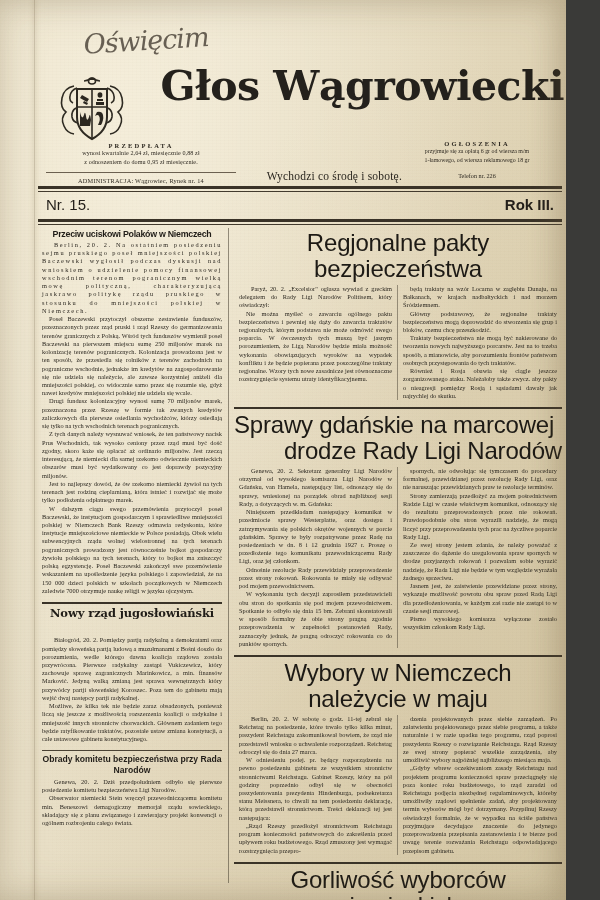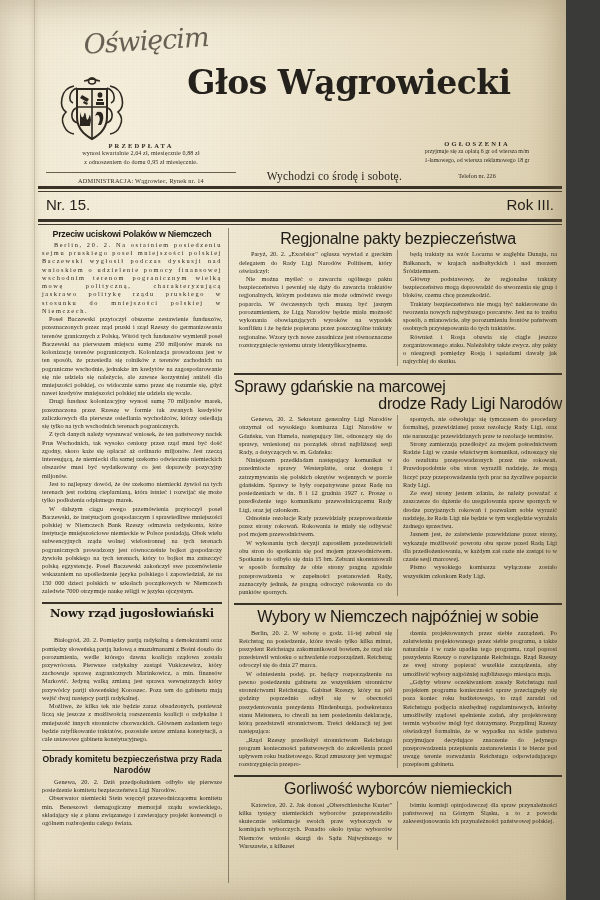--- a/index.html
+++ b/index.html
@@ -29,61 +29,61 @@
   
   .handwrite{position:absolute;left:84px;top:22px;width:220px;height:52px;
     font-family:"DejaVu Serif", serif;font-style:italic;font-size:27px;
     color:#4a4238;transform:rotate(-3.5deg);opacity:.82;letter-spacing:-1px;
     white-space:nowrap;}
 
   
   .masthead{position:absolute;left:0;top:72px;width:532px;height:120px;}
   .crest{position:absolute;left:20px;top:2px;width:76px;height:72px;}
   .title{position:absolute;left:100px;top:-6px;width:430px;
-    font-family:"DejaVu Serif", serif;font-weight:700;font-size:33px;
-    letter-spacing:-.5px;color:#24211c;line-height:1;text-align:center;}
+    font-family:"DejaVu Serif", serif;font-weight:700;font-size:41px;
+    letter-spacing:-.5px;color:#24211c;line-height:1;text-align:right;}
   .sub-left{position:absolute;left:12px;top:70px;width:190px;text-align:center;color:#2f2a22;}
   .sub-left .cap{font-size:6.5px;letter-spacing:2.2px;font-weight:700;}
   .sub-left .ln{font-size:6.1px;line-height:1.5;letter-spacing:.1px;}
   .sub-left .admin{font-size:6.3px;margin-top:5px;padding-top:4px;border-top:1px solid #6b6050;letter-spacing:.2px;}
   .sub-mid{position:absolute;left:188px;top:98px;width:180px;text-align:right;
     font-size:11.5px;color:#2a261f;letter-spacing:.2px;}
   .sub-right{position:absolute;right:4px;top:68px;width:170px;text-align:center;color:#2f2a22;}
   .sub-right .cap{font-size:6.5px;letter-spacing:2.2px;font-weight:700;}
   .sub-right .ln{font-size:5.9px;line-height:1.55;}
   .sub-right .tel{font-size:6.2px;margin-top:7px;}
 
   .rule-thick{position:absolute;left:4px;width:524px;height:3px;background:#3a3328;}
   .rule-thin{position:absolute;left:4px;width:524px;height:1px;background:#433b2e;}
 
   .issuebar{position:absolute;left:0;top:196px;width:532px;height:24px;}
   .issuebar .nr{position:absolute;left:12px;top:0;font-family:"Liberation Sans",sans-serif;
     font-size:15px;font-weight:400;color:#231f1a;}
   .issuebar .dt{position:absolute;left:0;right:0;top:1px;text-align:center;
     font-family:"Liberation Sans",sans-serif;font-size:13.5px;color:#231f1a;}
   .issuebar .rok{position:absolute;right:12px;top:0;font-family:"Liberation Sans",sans-serif;
-    font-size:15px;font-weight:400;color:#231f1a;padding-left:40px;}
+    font-size:15px;font-weight:700;color:#231f1a;padding-left:40px;}
 
   
   .body{position:absolute;left:0;top:228px;width:461px;height:660px;}
   .colrule{position:absolute;top:0;width:1px;height:655px;background:rgba(70,62,48,.55);}
 
   .colL{position:absolute;left:8px;top:0;width:180px;}
   .secR{position:absolute;left:200px;top:0;width:328px;}
 
   .art{margin-bottom:7px;}
   .hr-sec{height:2px;background:#3a3328;margin:4px 0 3px 0;}
   .hr-sec.thin{height:1px;background:#4a4234;}
 
   h2.hl-serif{font-family:"DejaVu Serif",serif;font-weight:700;font-size:11.5px;
     text-align:center;margin:0 0 16px 0;color:#201d18;letter-spacing:-.1px;line-height:1.15;}
   h2.hl-cond{font-family:"Liberation Sans",sans-serif;font-weight:700;font-size:9.6px;
     text-align:center;margin:0 0 2px 0;color:#201d18;letter-spacing:-.3px;
     transform:scaleX(.92);transform-origin:center;}
-  h1.hl-big{font-family:"Liberation Sans",sans-serif;font-weight:400;font-size:16px;
+  h1.hl-big{font-family:"Liberation Sans",sans-serif;font-weight:400;font-size:24px;
     text-align:center;margin:2px 0 3px 0;color:#1d1a15;letter-spacing:-.2px;line-height:1.08;}
   h1.hl-big.l2{text-align:left;}
   h1.hl-big .l-b{display:block;text-align:right;}
   h2.hl-ctr{font-family:"Liberation Sans",sans-serif;font-weight:700;font-size:8.6px;
     text-align:center;margin:0 0 2px 0;color:#221e19;line-height:1.25;}
 
   .txt{font-family:"Liberation Serif",serif;font-size:6.35px;line-height:1.3;
     text-align:justify;color:#2b2720;hyphens:auto;}
   .txt p{margin:0;text-indent:7px;}
   .txt p.first{text-indent:12px;}
@@ -237,21 +237,21 @@
               <p>Ze swej strony jestem zdania, że należy poważać z zaszczerze do dążenie do uregulowania spraw spornych w drodze przyjaznych rokowań i pozwalam sobie wyrazić nadzieję, że Rada Ligi nie będzie w tym względzie wyrażała żadnego sprzeciwu.</p>
               <p>Jasnem jest, że zaistwienie przewidziane przez strony, wykazuje możliwość powrotu obu spraw przed Radą Ligi dla przedłożeniowania, w każdym zaś razie nie zastąpi to w czasie sesji marcowej.</p>
               <p>Pismo wysokiego komisarza wyłączone zostało wszystkim członkom Rady Ligi.</p>
             </div>
           </div>
         </div>
 
         <div class="hr-sec"></div>
 
         <div class="art">
-          <h1 class="hl-big">Wybory w Niemczech najpóźniej w sobie</h1>
+          <h1 class="hl-big">Wybory w Niemczech należycie w maju</h1>
           <div class="two">
             <div class="c first txt">
               <p class="first">Berlin, 20. 2. W sobotę o godz. 11-tej zebrał się Reichstag na posiedzenie, które trwało tylko kilka minut, prezydent Reichstagu zakomunikował bowiem, że rząd nie przedstawił wniosku o uchwalenie rozporządzeń. Reichstag odroczył się do dnia 27 marca.</p>
               <p>W odniesieniu podej. pr. będący rozporządzeniu na pewno posiedzeniu gabinetu ze wszystkiem stronnictw stronnictwami Reichstagu. Gabinet Rzeszy, który na pół godziny poprzednio odbył się w obecności prezydentowania prezydenta Hindenburga, podsekretarza stanu Meissnera, to chwali na tem posiedzeniu deklarację, którą przedstawił stronnictwom. Treści deklaracji tej jest następująca:</p>
               <p>„Rząd Rzeszy przedłożył stronnictwom Reichstagu program konieczności państwowych do zakreślenia przed upływem roku budżetowego. Rząd zmuszony jest wymagać rozstrzygnięcia przepro-</p>
             </div>
             <div class="c txt">
               <p>dzenia projektowanych przez siebie zarządzeń. Po załatwieniu projektowanego przez siebie programu, a także naturalnie i w razie upadku tego programu, rząd poprosi prezydenta Rzeszy o rozwiązanie Reichstagu. Rząd Rzeszy ze swej strony popierać wszelkie zarządzenia, aby umożliwić wybory najpóźniej najbliższego miesiąca maja.</p>
               <p>„Gdyby wbrew oczekiwaniom zasady Reichstagu nad projektem programu konieczności spraw przeciągnęły się poza koniec roku budżetowego, to rząd zaradzi od Reichstagu podjęcia niezbędnej regulaminowych, któreby umożliwiły rządowi spełnienie zadań, aby projektowany termin wyborów mógł być dotrzymany. Przypilnuj Rzeszy oświadczył formalnie, że w wypadku na ściśle państwa przyjmujące decydujące znaczenie do jedynego przeprowadzenia przepisania zastanowienia i te bierze pod uwagę terenie rozważania Reichstagu odpowiadającego przepisom gabinetu.</p>
             </div>

